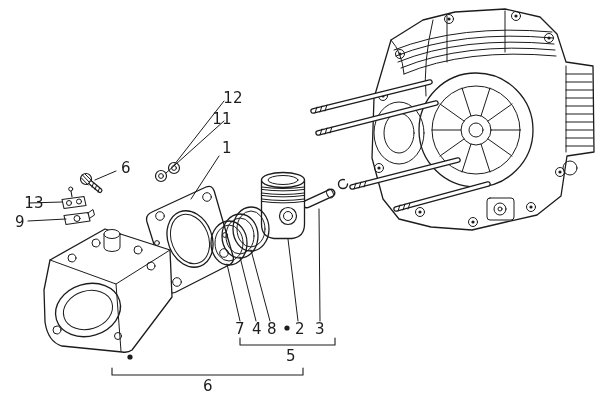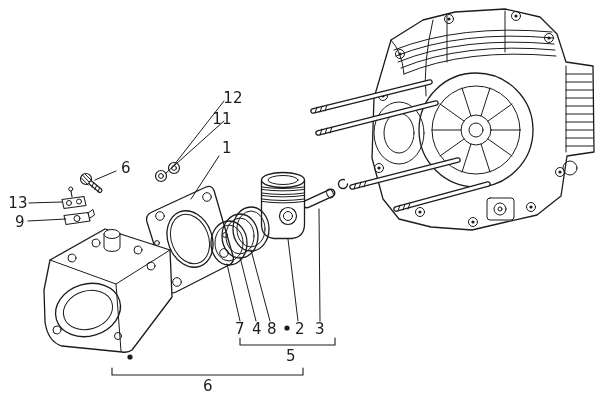--- a/index.html
+++ b/index.html
@@ -187,21 +187,21 @@
       <circle cx="287" cy="328" r="2.6" fill="currentColor" stroke="none"></circle>
       <circle cx="130" cy="357" r="2.6" fill="currentColor" stroke="none"></circle>
     </g>
   </svg>
 
   <div class="callout-layer">
       <div class="callout" style="left: 233px; top: 98px;">12</div>
       <div class="callout" style="left: 222px; top: 119px;">11</div>
       <div class="callout" style="left: 126px; top: 168px;">6</div>
       <div class="callout" style="left: 227px; top: 148px;">1</div>
-      <div class="callout" style="left: 18px; top: 203px;">13</div>
+      <div class="callout" style="left: 34px; top: 203px;">13</div>
       <div class="callout" style="left: 20px; top: 222px;">9</div>
       <div class="callout" style="left: 240px; top: 329px;">7</div>
       <div class="callout" style="left: 257px; top: 329px;">4</div>
       <div class="callout" style="left: 272px; top: 329px;">8</div>
       <div class="callout" style="left: 300px; top: 329px;">2</div>
       <div class="callout" style="left: 320px; top: 329px;">3</div>
       <div class="callout" style="left: 291px; top: 356px;">5</div>
       <div class="callout" style="left: 208px; top: 386px;">6</div>
     </div>
 </div>

